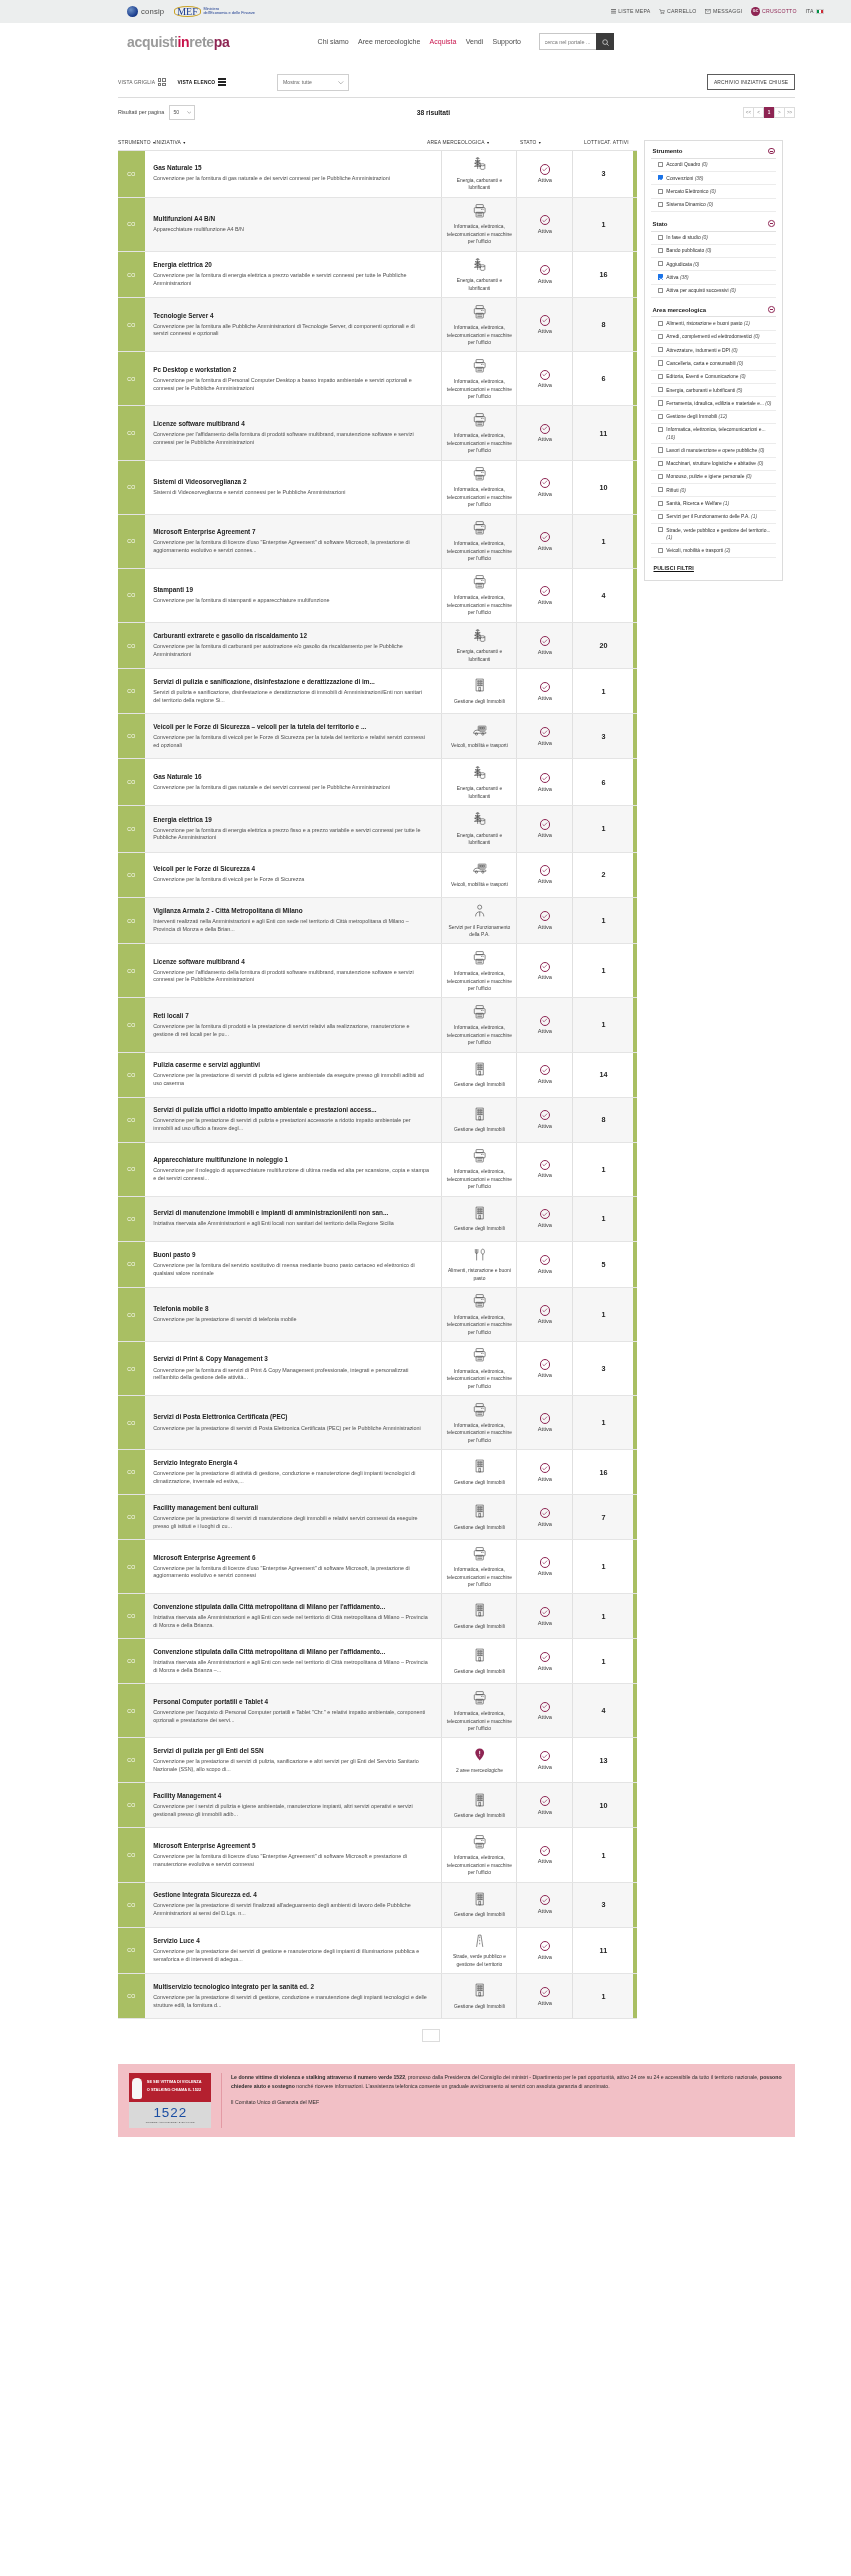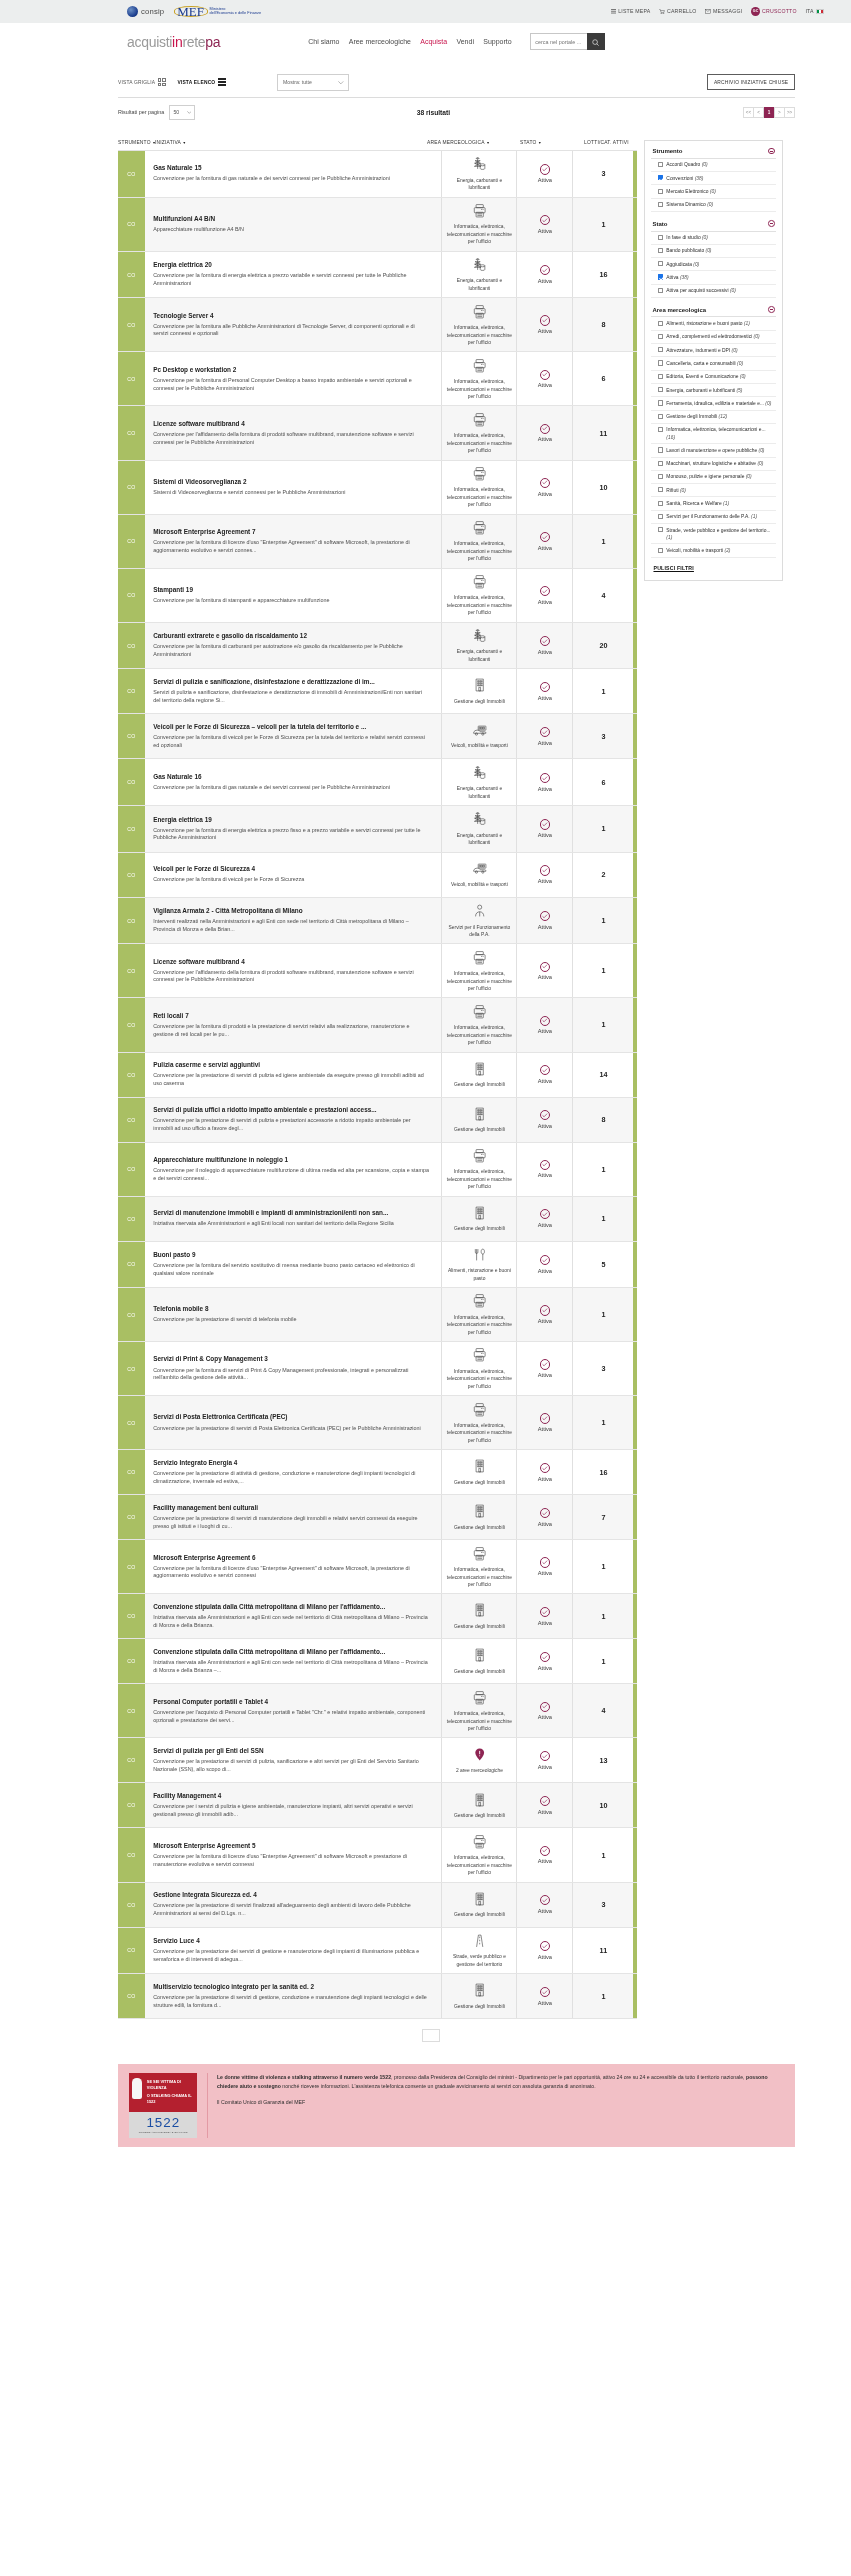--- a/index.html
+++ b/index.html
@@ -27,21 +27,21 @@
     display: flex; align-items: center; gap: 4.1px;
   }
   .consip-logo { display: flex; align-items: center; gap: 2.6px; }
   .consip-mark {
     width: 11.3px; height: 11.3px; border-radius: 50%;
     background: radial-gradient(circle at 35% 35%, #6b8fc4 0%, #1c3f8f 65%, #0d2457 100%);
   }
   .consip-text { font-size: 7.7px; color: #4a4a4a; letter-spacing: 0.2px; }
   .mef-logo { display: flex; align-items: center; gap: 2.1px; margin-left: 5.2px;}
   .mef-mark {
-    font-size: 13px; color: #1a3a8f; font-family: "Liberation Serif", serif;
+    font-size: 10px; color: #1a3a8f; font-family: "Liberation Serif", serif;
     border: 0.5px solid #c9a227; border-radius: 50% / 40%;
     padding: 0 2.6px; line-height: 9.8px;
   }
   .mef-text { font-size: 3.9px; color: #1a3a8f; line-height: 1.25; }
   .util-right { display: flex; align-items: center; gap: 8.8px; }
   .util-item {
     display: flex; align-items: center; gap: 2.1px;
     font-size: 5.2px; color: #4a4a4a; letter-spacing: 0.2px;
     text-transform: uppercase; cursor: pointer;
   }
@@ -56,21 +56,21 @@
   .flag i { flex: 1; }
   .flag .g { background: #009246; }
   .flag .w { background: #fff; }
   .flag .r { background: #ce2b37; }
 
   
   .main-header {
     height: 37px; display: flex; align-items: center;
     padding-left: 127px; padding-right: 57px; gap: 0;
   }
-  .brand { font-size: 14px; font-weight: normal; letter-spacing: -0.3px; }
+  .brand { font-size: 14px; font-weight: bold; letter-spacing: -0.3px; }
   .brand .a { color: #9a9a9a; }
   .brand .b { color: #c8134b; }
   .brand .c { color: #9a9a9a; }
   .brand .d { color: #8e2553; }
   .nav { display: flex; align-items: center; gap: 9.3px; margin-left: 88px; }
   .nav a {
     font-size: 7px; color: #4a4a4a; text-decoration: none; cursor: pointer;
   }
   .nav a.active { color: #c8134b; }
   .search-wrap { display: flex; margin-left: 18.5px; }
@@ -262,21 +262,21 @@
   .bottom-pager .pbox {
     width: 17.5px; height: 13.4px; border: 0.5px solid #dcdcdc; margin-left: 304px; background: #fff;
   }
 
   
   .banner1522 {
     margin: 21.6px 57px 0 118px; background: #f2c0c6; display: flex; gap: 9.3px;
     padding: 9.3px 11.3px; align-items: stretch;
   }
   .b1522-card {
-    width: 68px; flex: none; background: #fff; overflow: hidden;
+    width: 82px; flex: none; background: #fff; overflow: hidden;
     display: flex; flex-direction: column;
   }
   .b1522-top {
     background: #b4202f; color: #fff; padding: 6.2px 4.1px 7.2px; font-size: 3.9px;
     line-height: 1.5; font-weight: bold; position: relative; min-height: 29px;
   }
   .b1522-hand {
     position: absolute; left: 3.1px; top: 5.2px; width: 9.3px; height: 20.6px;
     background: #f6f6f6; border-radius: 4.6px 4.6px 2.1px 2.1px;
   }

